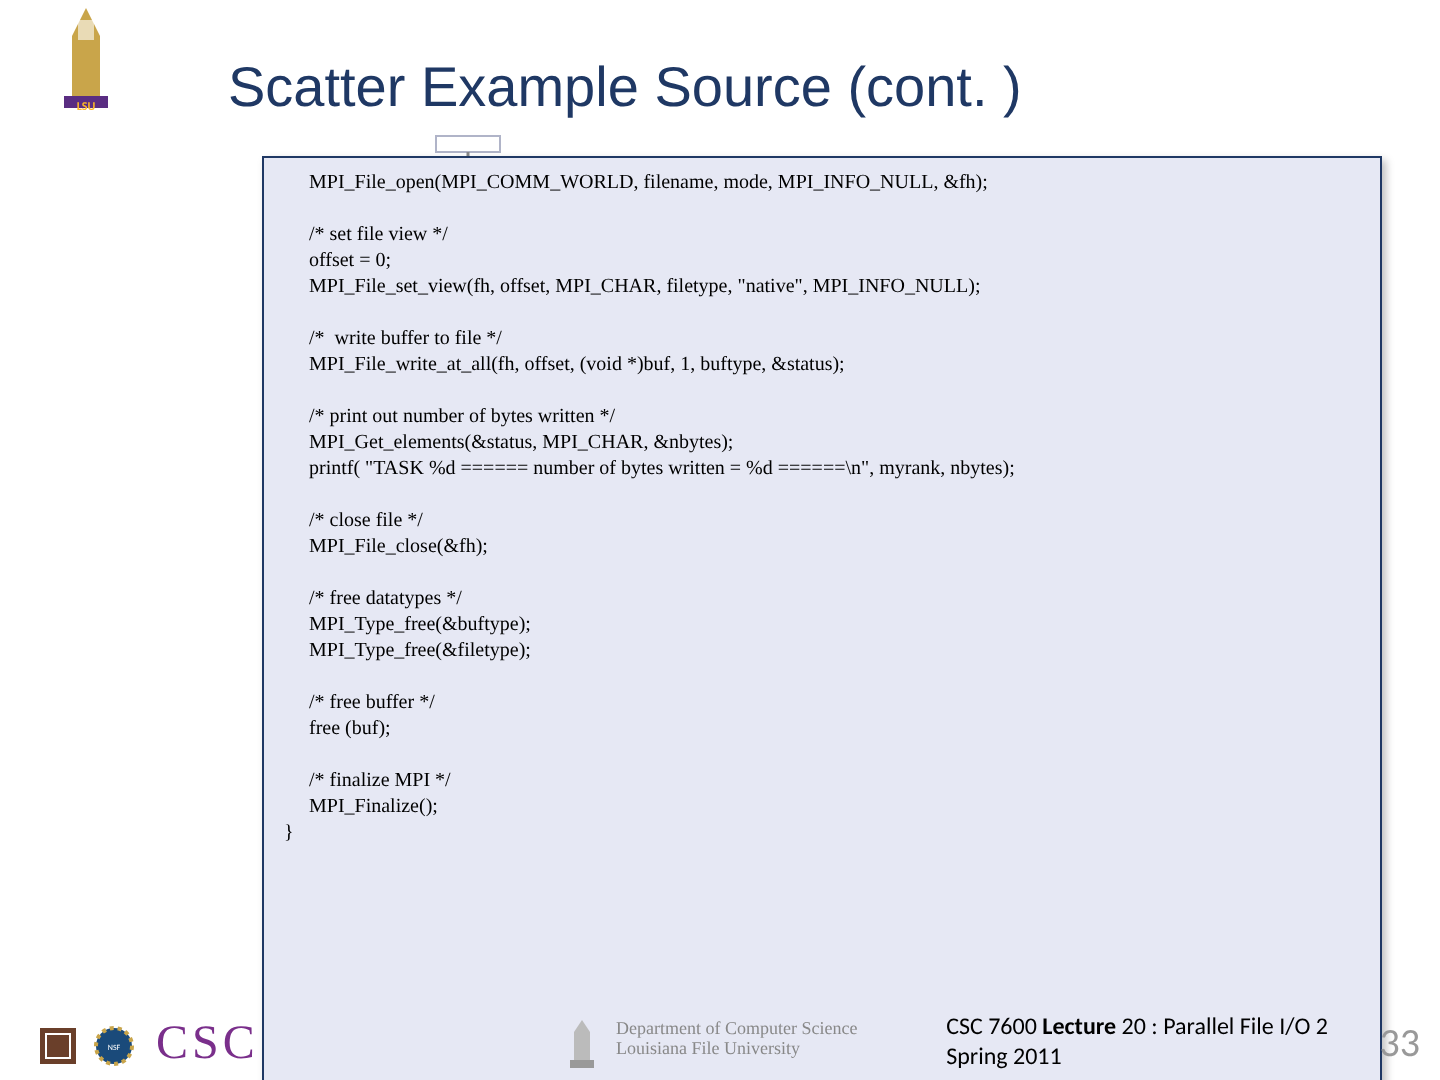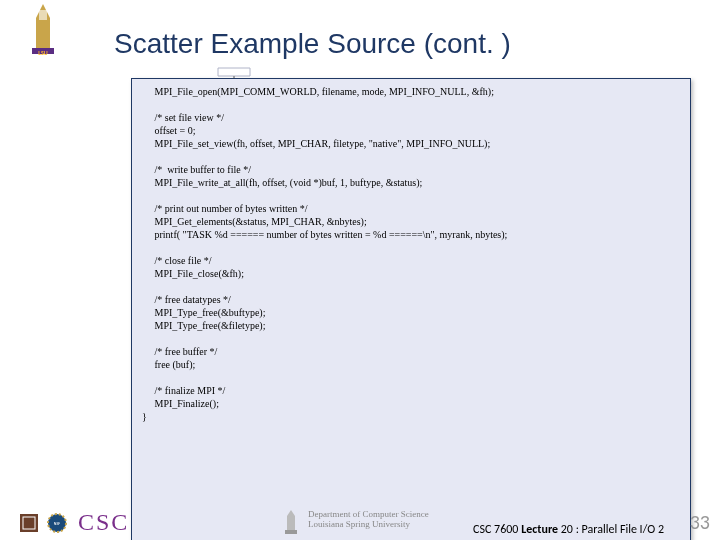--- a/index.html
+++ b/index.html
@@ -171,22 +171,23 @@
     <span class="csc-logo">CSC</span>
   </div>
   <div class="dept">
     <svg width="22" height="26" viewBox="0 0 22 26">
       <rect x="7" y="6" width="8" height="14" fill="#bbb"></rect>
       <polygon points="11,0 7,6 15,6" fill="#bbb"></polygon>
       <rect x="5" y="20" width="12" height="4" fill="#999"></rect>
     </svg>
     <div class="dept-text">
       <div>Department of Computer Science</div>
-      <div>Louisiana Spring University</div>
+      <div>Louisiana File University</div>
     </div>
   </div>
   <div class="course">
     <div>
       <span>CSC 7600 </span><span class="bold">Lecture</span><span> 20 : Parallel File I/O 2</span>
     </div>
+    <div>Spring 2011</div>
   </div>
   <div class="slide-num">33</div>
 </div>
 
 </body></html>

